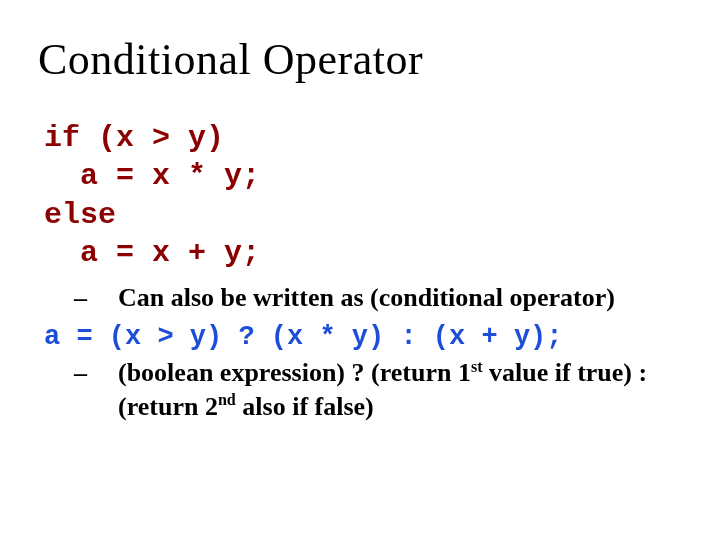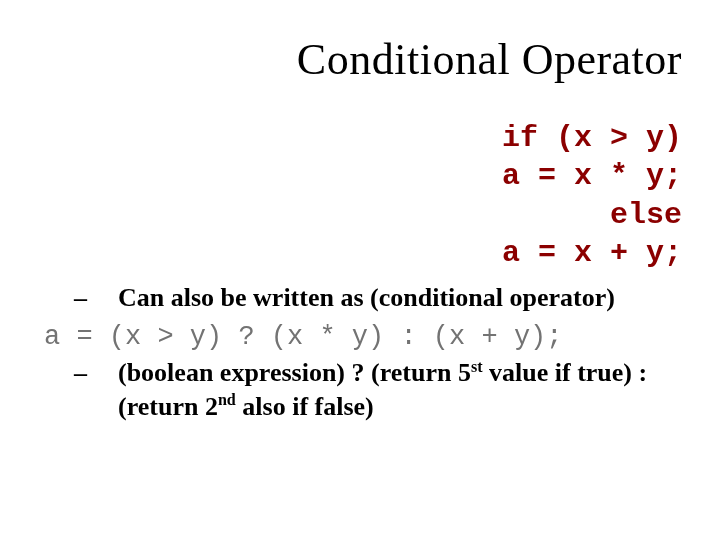--- a/index.html
+++ b/index.html
@@ -11,55 +11,54 @@
     font-family: "Times New Roman", Times, serif;
     color: #000;
   }
   .slide {
     box-sizing: border-box;
     width: 720px;
     height: 540px;
     padding: 28px 38px 30px 38px;
   }
   .title {
-    text-align: right;
+    text-align: left;
     font-size: 44px;
     font-weight: 400;
     margin: 6px 0 34px 0;
     letter-spacing: 0.5px;
   }
   .code {
     font-family: "Courier New", Courier, monospace;
     font-weight: bold;
     color: #8b0000;
     font-size: 30px;
     line-height: 1.28;
     white-space: pre;
     margin-left: 6px;
-    text-align: right;
   }
   .bullets {
     margin-top: 8px;
   }
   .b1 {
     font-size: 26px;
     line-height: 1.28;
     margin: 2px 0 4px 58px;
     text-indent: -22px;
     padding-left: 22px;
     font-weight: bold;
   }
   .dash {
     display: inline-block;
     width: 22px;
   }
   .code-line {
     font-family: "Courier New", Courier, monospace;
-    font-weight: normal;
-    color: #737373;
+    font-weight: bold;
+    color: #1d4ed8;
     font-size: 27px;
     line-height: 1.28;
     white-space: pre;
     margin: 6px 0 2px 6px;
   }
   sup {
     font-size: 0.62em;
     vertical-align: super;
     line-height: 0;
     margin-top: 25px;
@@ -76,17 +75,17 @@
 <span>  a = x * y;</span>
 <span>else</span>
 <span>  a = x + y;</span></div>
 
   <div class="bullets">
 
     <div class="b1"><span class="dash">–</span><span>Can also be written as (conditional operator)</span></div>
 
     <div class="code-line">a = (x &gt; y) ? (x * y) : (x + y);</div>
 
-    <div class="b1"><span class="dash">–</span><span>(boolean expression) ? (return 5</span><sup>st</sup><span> value if true) : (return 2</span><sup>nd</sup><span> also if false)</span></div>
+    <div class="b1"><span class="dash">–</span><span>(boolean expression) ? (return 1</span><sup>st</sup><span> value if true) : (return 2</span><sup>nd</sup><span> also if false)</span></div>
 
   </div>
 
 </div>
 
 </body></html>

